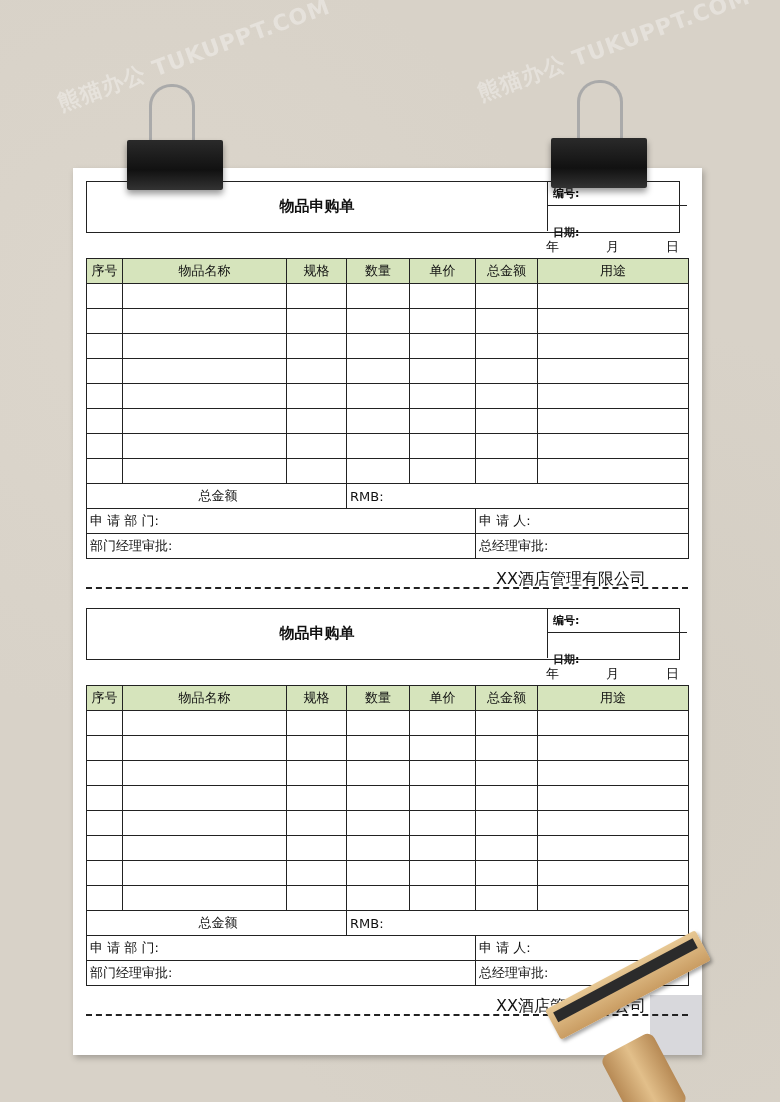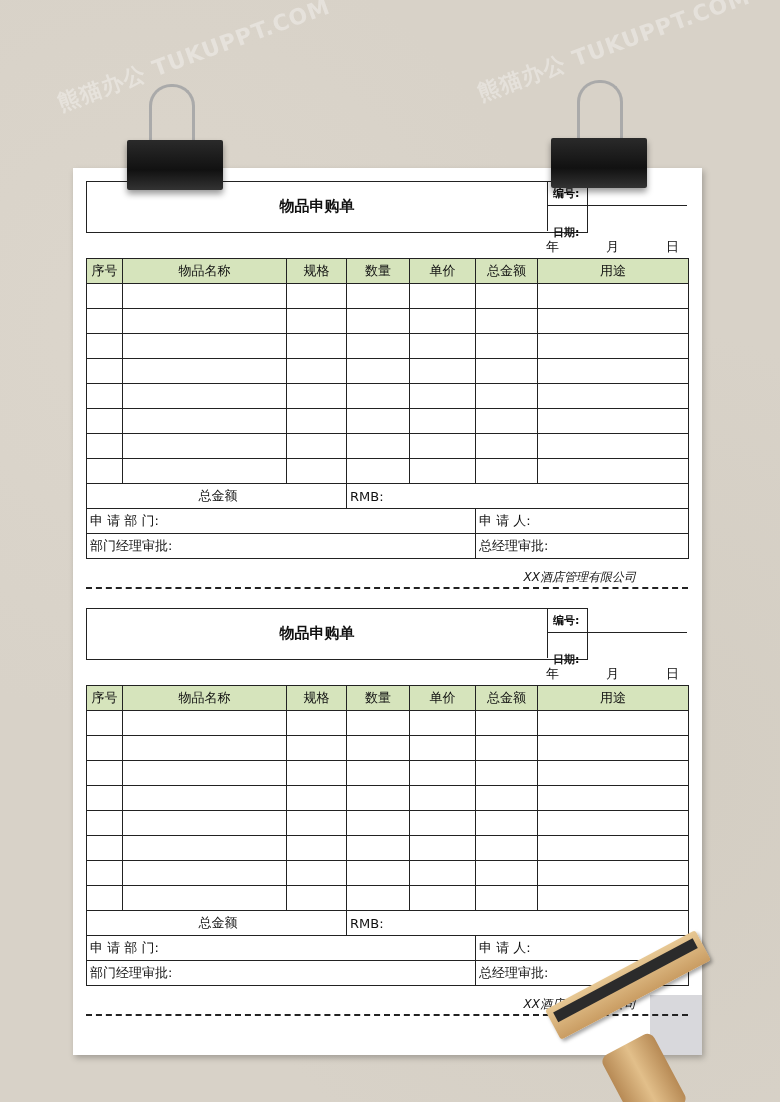--- a/index.html
+++ b/index.html
@@ -8,35 +8,35 @@
   .bg{position:absolute;inset:0;background:
     radial-gradient(circle at 20% 30%, #dcd6cc 0, transparent 40%),
     radial-gradient(circle at 80% 70%, #d3cdc2 0, transparent 45%),
     #d8d2c8;}
   .wm{position:absolute;color:rgba(255,255,255,0.35);font-size:22px;font-weight:bold;
     transform:rotate(-20deg);white-space:nowrap;letter-spacing:1px;pointer-events:none;}
   .paper{position:absolute;left:73px;top:168px;width:629px;height:887px;background:#fff;
     box-shadow:2px 3px 6px rgba(0,0,0,0.25);}
   .paper-shadow{position:absolute;left:650px;top:995px;width:52px;height:60px;background:#d8d8dc;}
   .form{position:absolute;left:13px;width:602px;}
-  .hdr{position:absolute;left:0;width:502px;height:52px;border:1.5px solid #222;box-sizing:border-box;text-decoration:underline;}
+  .hdr{position:absolute;left:0;width:594px;height:52px;border:1.5px solid #222;box-sizing:border-box;text-decoration:underline;}
   .hdr .title{position:absolute;left:0;top:0;width:460px;height:49px;display:flex;align-items:center;justify-content:center;
     font-size:15px;font-weight:bold;border-right:1.5px solid #222;}
   .hdr .meta{position:absolute;left:460px;width:140px;height:24px;font-size:11px;font-weight:bold;
     display:flex;align-items:center;padding-left:6px;box-sizing:border-box;}
   .hdr .meta.m1{top:0;border-bottom:1.5px solid #222;}
   .hdr .meta.m2{top:38px;}
   .date{position:absolute;width:602px;height:20px;font-size:13px;}
   .date span{position:absolute;top:2px;}
   table{position:absolute;left:0;width:602px;border-collapse:collapse;table-layout:fixed;}
   td,th{border:1.5px solid #222;padding:0;height:24px;font-size:13px;font-weight:normal;}
   th{background:#d6e4bc;text-align:center;}
   .foot td{height:24px;padding-left:3px;}
   .sep{position:absolute;left:0;width:602px;border-top:2px dashed #222;height:0;}
-  .company{position:absolute;right:52px;font-size:12px;font-style:italic;}
+  .company{position:absolute;right:42px;font-size:16px;}
   .clip{position:absolute;}
   .clip .body{position:absolute;left:0;top:0;width:100%;height:50px;background:linear-gradient(#2a2a2a,#111 60%,#333);
     border-radius:2px;box-shadow:0 4px 6px rgba(0,0,0,0.4);}
   .clip .wire{position:absolute;border:3px solid #aaa;border-radius:22px 22px 4px 4px;border-bottom:none;}
   .stamp-handle{position:absolute;left:615px;top:1040px;width:58px;height:80px;
     background:linear-gradient(90deg,#b78a55,#e2bf8a,#b78a55);transform:rotate(-28deg);border-radius:8px;}
   .stamp-block{position:absolute;left:545px;top:1010px;width:170px;height:34px;
     background:linear-gradient(#e7c894,#c99c62);transform:rotate(-28deg);transform-origin:left top;border-radius:3px;
     box-shadow:1px 3px 4px rgba(0,0,0,0.35);}
   .stamp-rubber{position:absolute;left:6px;top:6px;width:158px;height:11px;background:#2b2b2b;}

